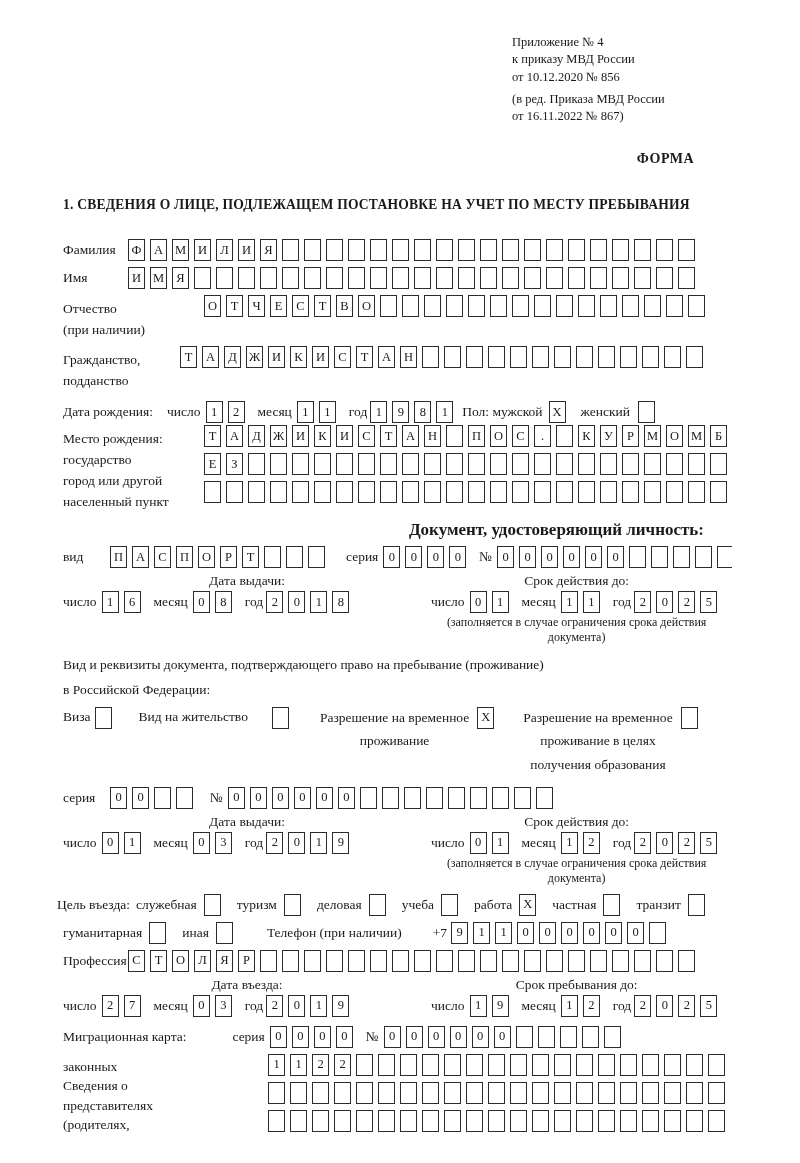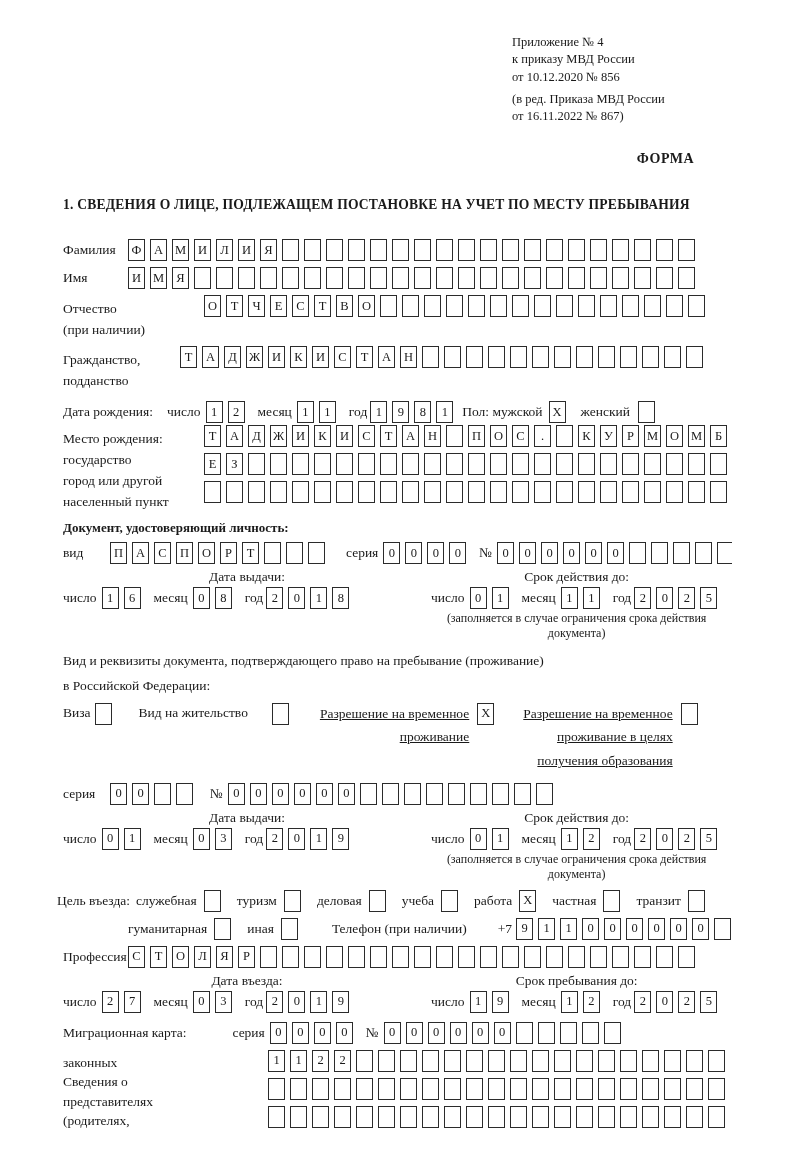--- a/index.html
+++ b/index.html
@@ -26,36 +26,36 @@
   .w47 { width:47px; } .w65 { width:65px; } .w117 { width:117px; } .w141 { width:141px; } .w205 { width:205px; }
 
   .cells { display:inline-flex; flex:none; }
   .cell { width:17px; height:22px; border:1.5px solid #2b2b2b; margin-right:5px; flex:none;
           display:inline-flex; align-items:center; justify-content:center;
           font-size:12.5px; background:#fff; }
 
   .stack { line-height:21px; font-size:13.5px; padding-top:3px; }
   .stackcells .cells { display:flex; margin-bottom:6px; }
 
-  .dochead { text-align:left; font-weight:bold; font-size:13px; margin-top:8px; }
+  .dochead { text-align:right; font-weight:bold; font-size:17px; margin-top:8px; }
 
   .dategrp { display:inline-flex; align-items:flex-start; }
   .dategrp .dlbl:first-child { margin-left:0; }
 
   .twocol { display:flex; margin-top:5px; }
   .tc-left { width:368px; flex:none; }
   .tc-right { flex:1; }
   .col-hdr { text-align:center; font-size:13.5px; margin-bottom:2px; }
   .note { font-size:12px; text-align:center; margin-top:2px; }
 
   .ptext { font-size:13.5px; margin-top:8px; line-height:1.8; }
 
   .permit-row { display:flex; align-items:flex-start; margin-top:4px; }
   .pitem { display:inline-flex; align-items:flex-start; }
-  .plines { text-align:right; font-size:13.5px; line-height:1.75;text-decoration:underline; }
+  .plines { text-align:center; font-size:13.5px; line-height:1.75; }
   .pitem .cells { margin-left:8px; margin-top:1px; }
   .plabel { font-size:13.5px; padding-top:3px; }
 
   .pair { display:inline-flex; align-items:flex-start; margin-right:11px; }
   .pair .cells { margin-left:7px; }
   .pair .plabel { padding-top:3px; }
 
   .reps { display:flex; align-items:flex-start; margin-top:6px; }
   .reps .stack { line-height:19.5px; }
 </style>
@@ -568,21 +568,21 @@
       </span>
     <span class="pair" style="margin-right:0;">
         <span class="plabel">транзит</span>
         <span class="cells">
           <span class="cell"></span>
         </span>
       </span>
   </div>
 
   <div class="frow">
-    <span class="pair" style="margin-left:65px;">
+    <span class="pair" style="">
         <span class="plabel">гуманитарная</span>
         <span class="cells">
           <span class="cell"></span>
         </span>
       </span>
     <span class="pair">
         <span class="plabel">иная</span>
         <span class="cells">
           <span class="cell"></span>
         </span>

